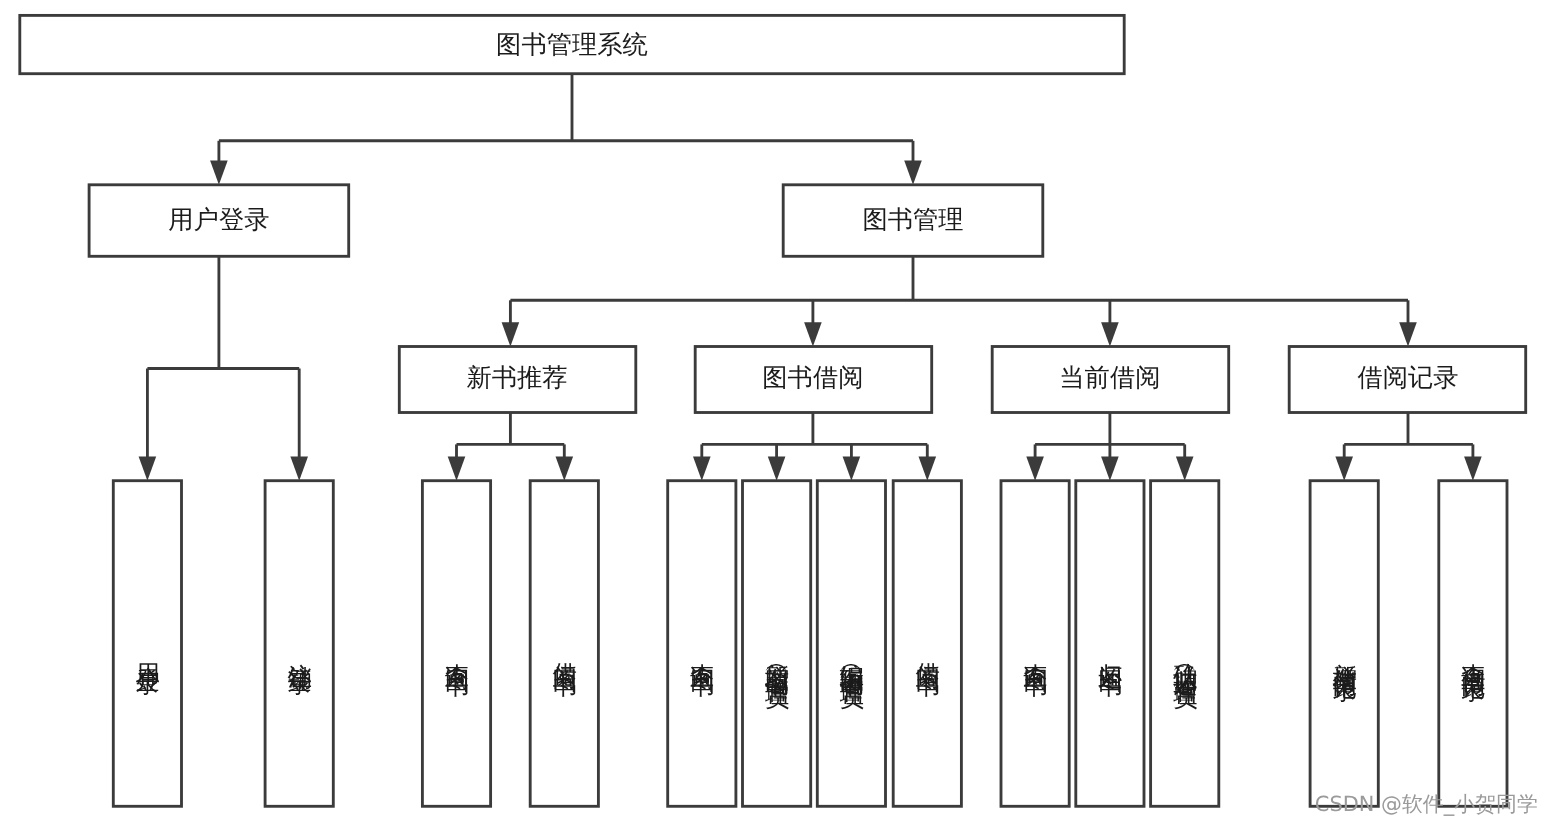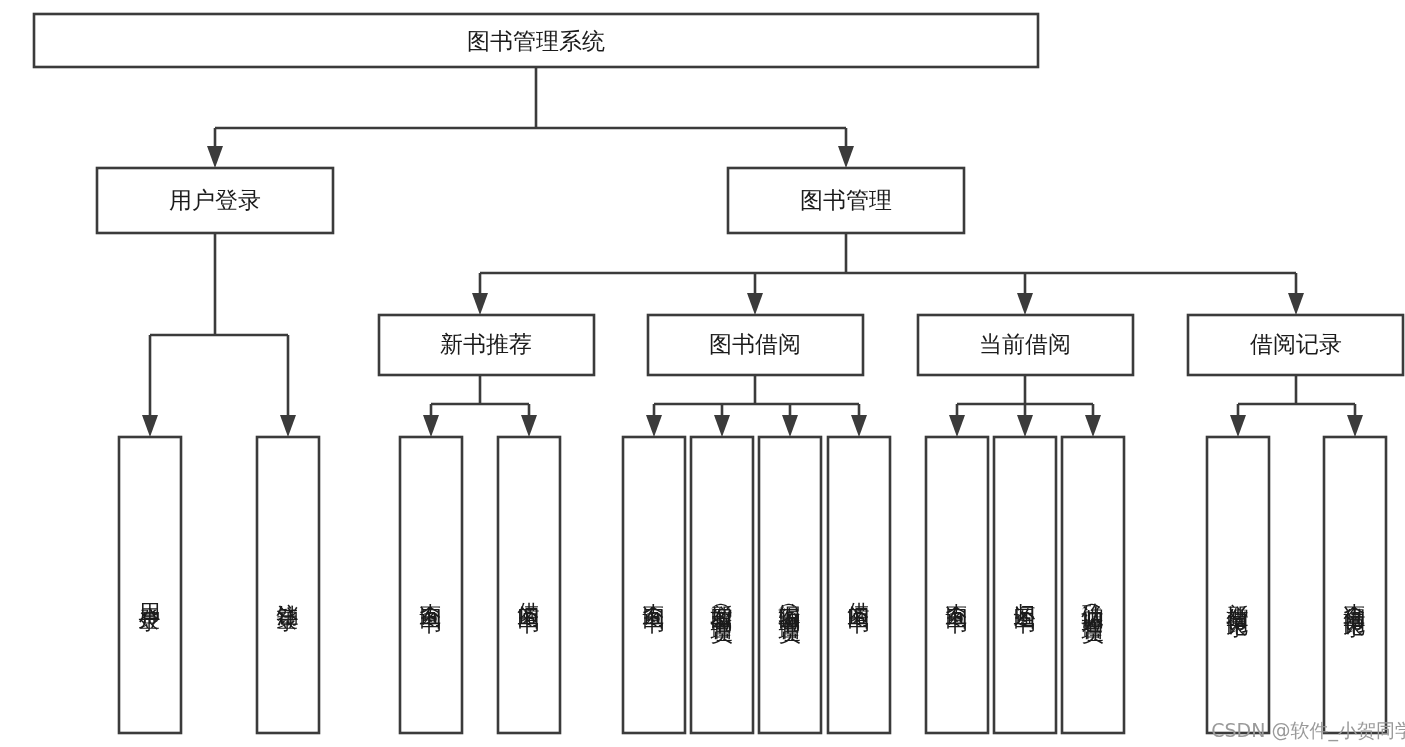--- a/index.html
+++ b/index.html
@@ -9,21 +9,21 @@
   }
   body {
     width: 1405px;
     height: 747px;
     font-family: "DejaVu Sans", "Liberation Sans", sans-serif;
     overflow: hidden;
     position: relative;
   }
   #diagram-root {
     position: absolute;
-    left: 16px;
+    left: 0;
     top: 0;
     width: 1332px;
     height: 747px;
   }
   svg.flow {
     display: block;
     width: 1405px;
     height: 747px;
   }
   .node-rect {

